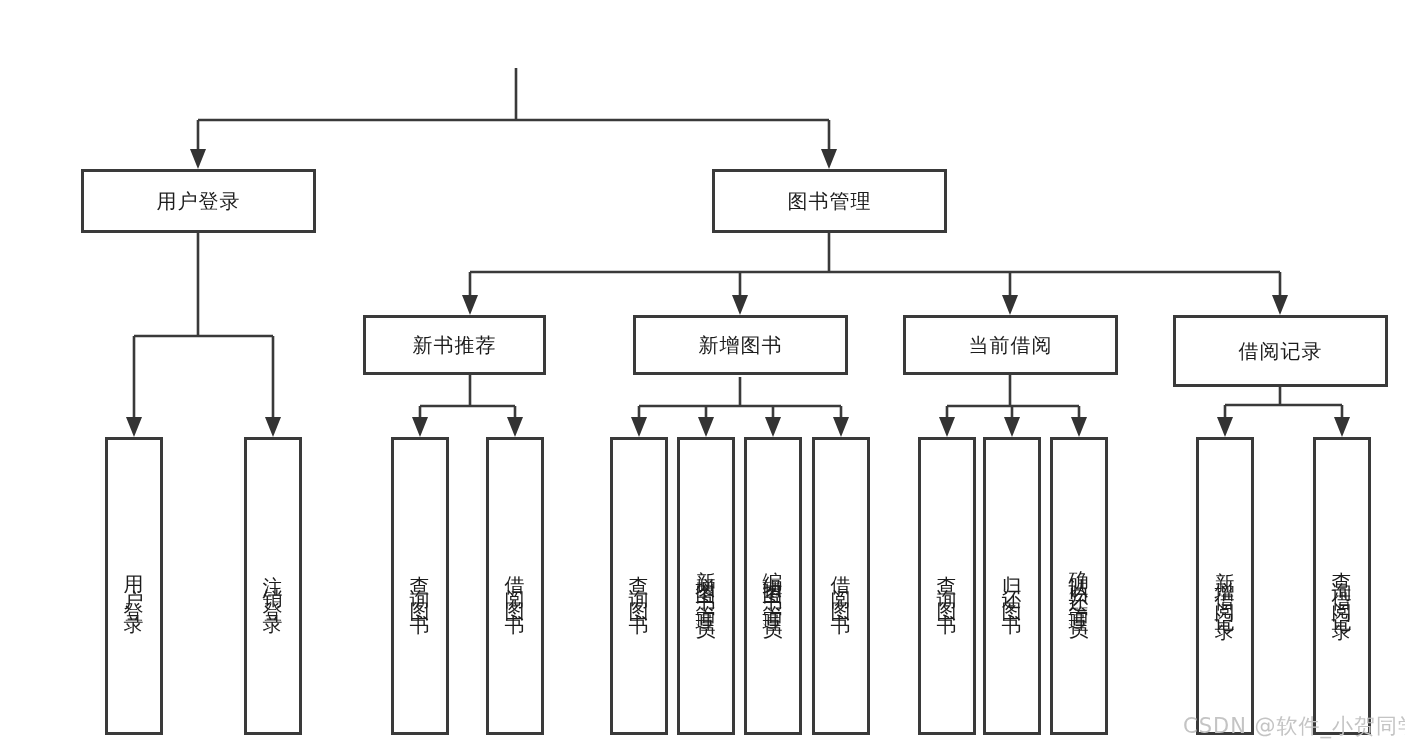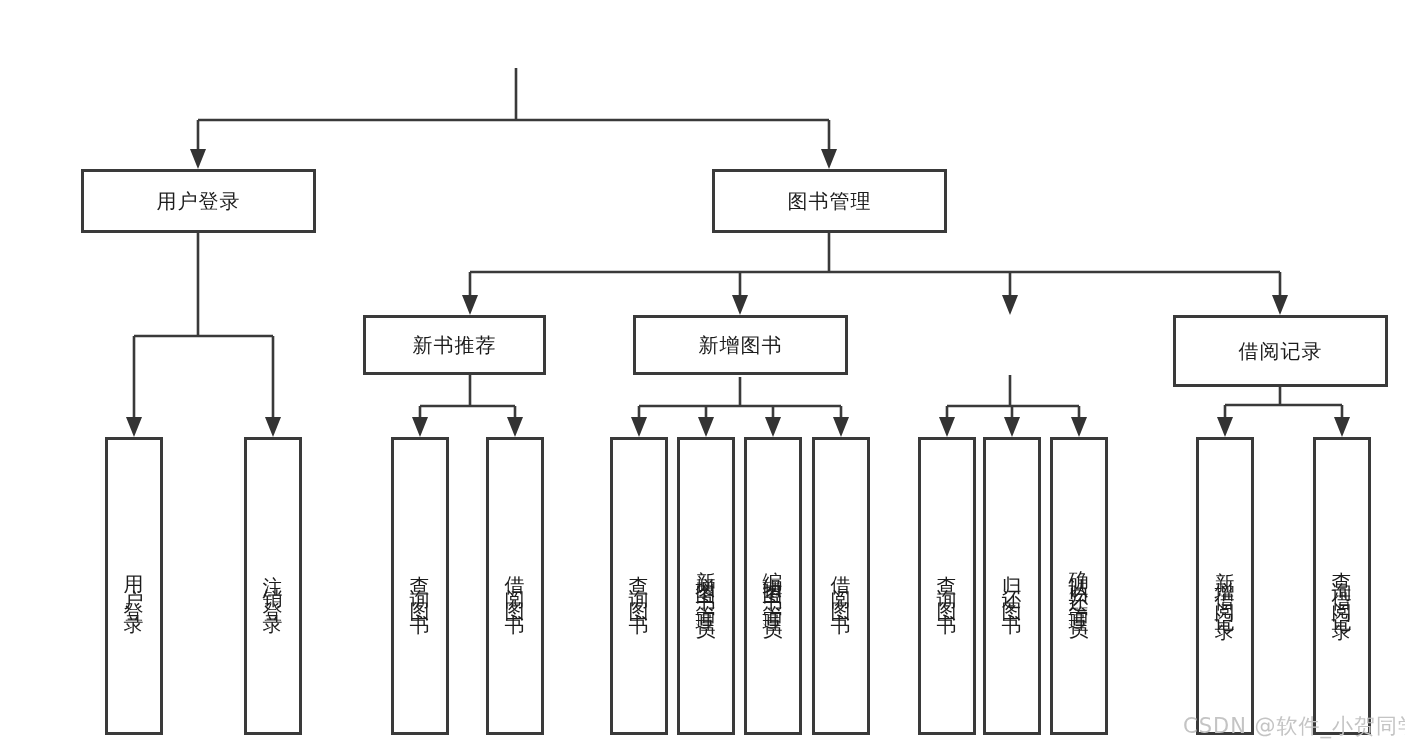--- a/index.html
+++ b/index.html
@@ -82,20 +82,23 @@
   <div class="box" style="left:712px;top:169px;width:235px;height:64px">
     <span>图书管理</span>
   </div>
 
   <div class="box" style="left:363px;top:315px;width:183px;height:60px">
     <span>新书推荐</span>
   </div>
   <div class="box" style="left:633px;top:315px;width:215px;height:60px">
     <span>新增图书</span>
   </div>
+  <div class="box" style="left:903px;top:315px;width:215px;height:60px">
+    <span>当前借阅</span>
+  </div>
   <div class="box" style="left:1173px;top:315px;width:215px;height:72px">
     <span>借阅记录</span>
   </div>
 
   <div class="box v" style="left:105px;top:437px;width:58px;height:298px">
     <span>用户登录</span>
   </div>
   <div class="box v" style="left:244px;top:437px;width:58px;height:298px">
     <span>注销登录</span>
   </div>

